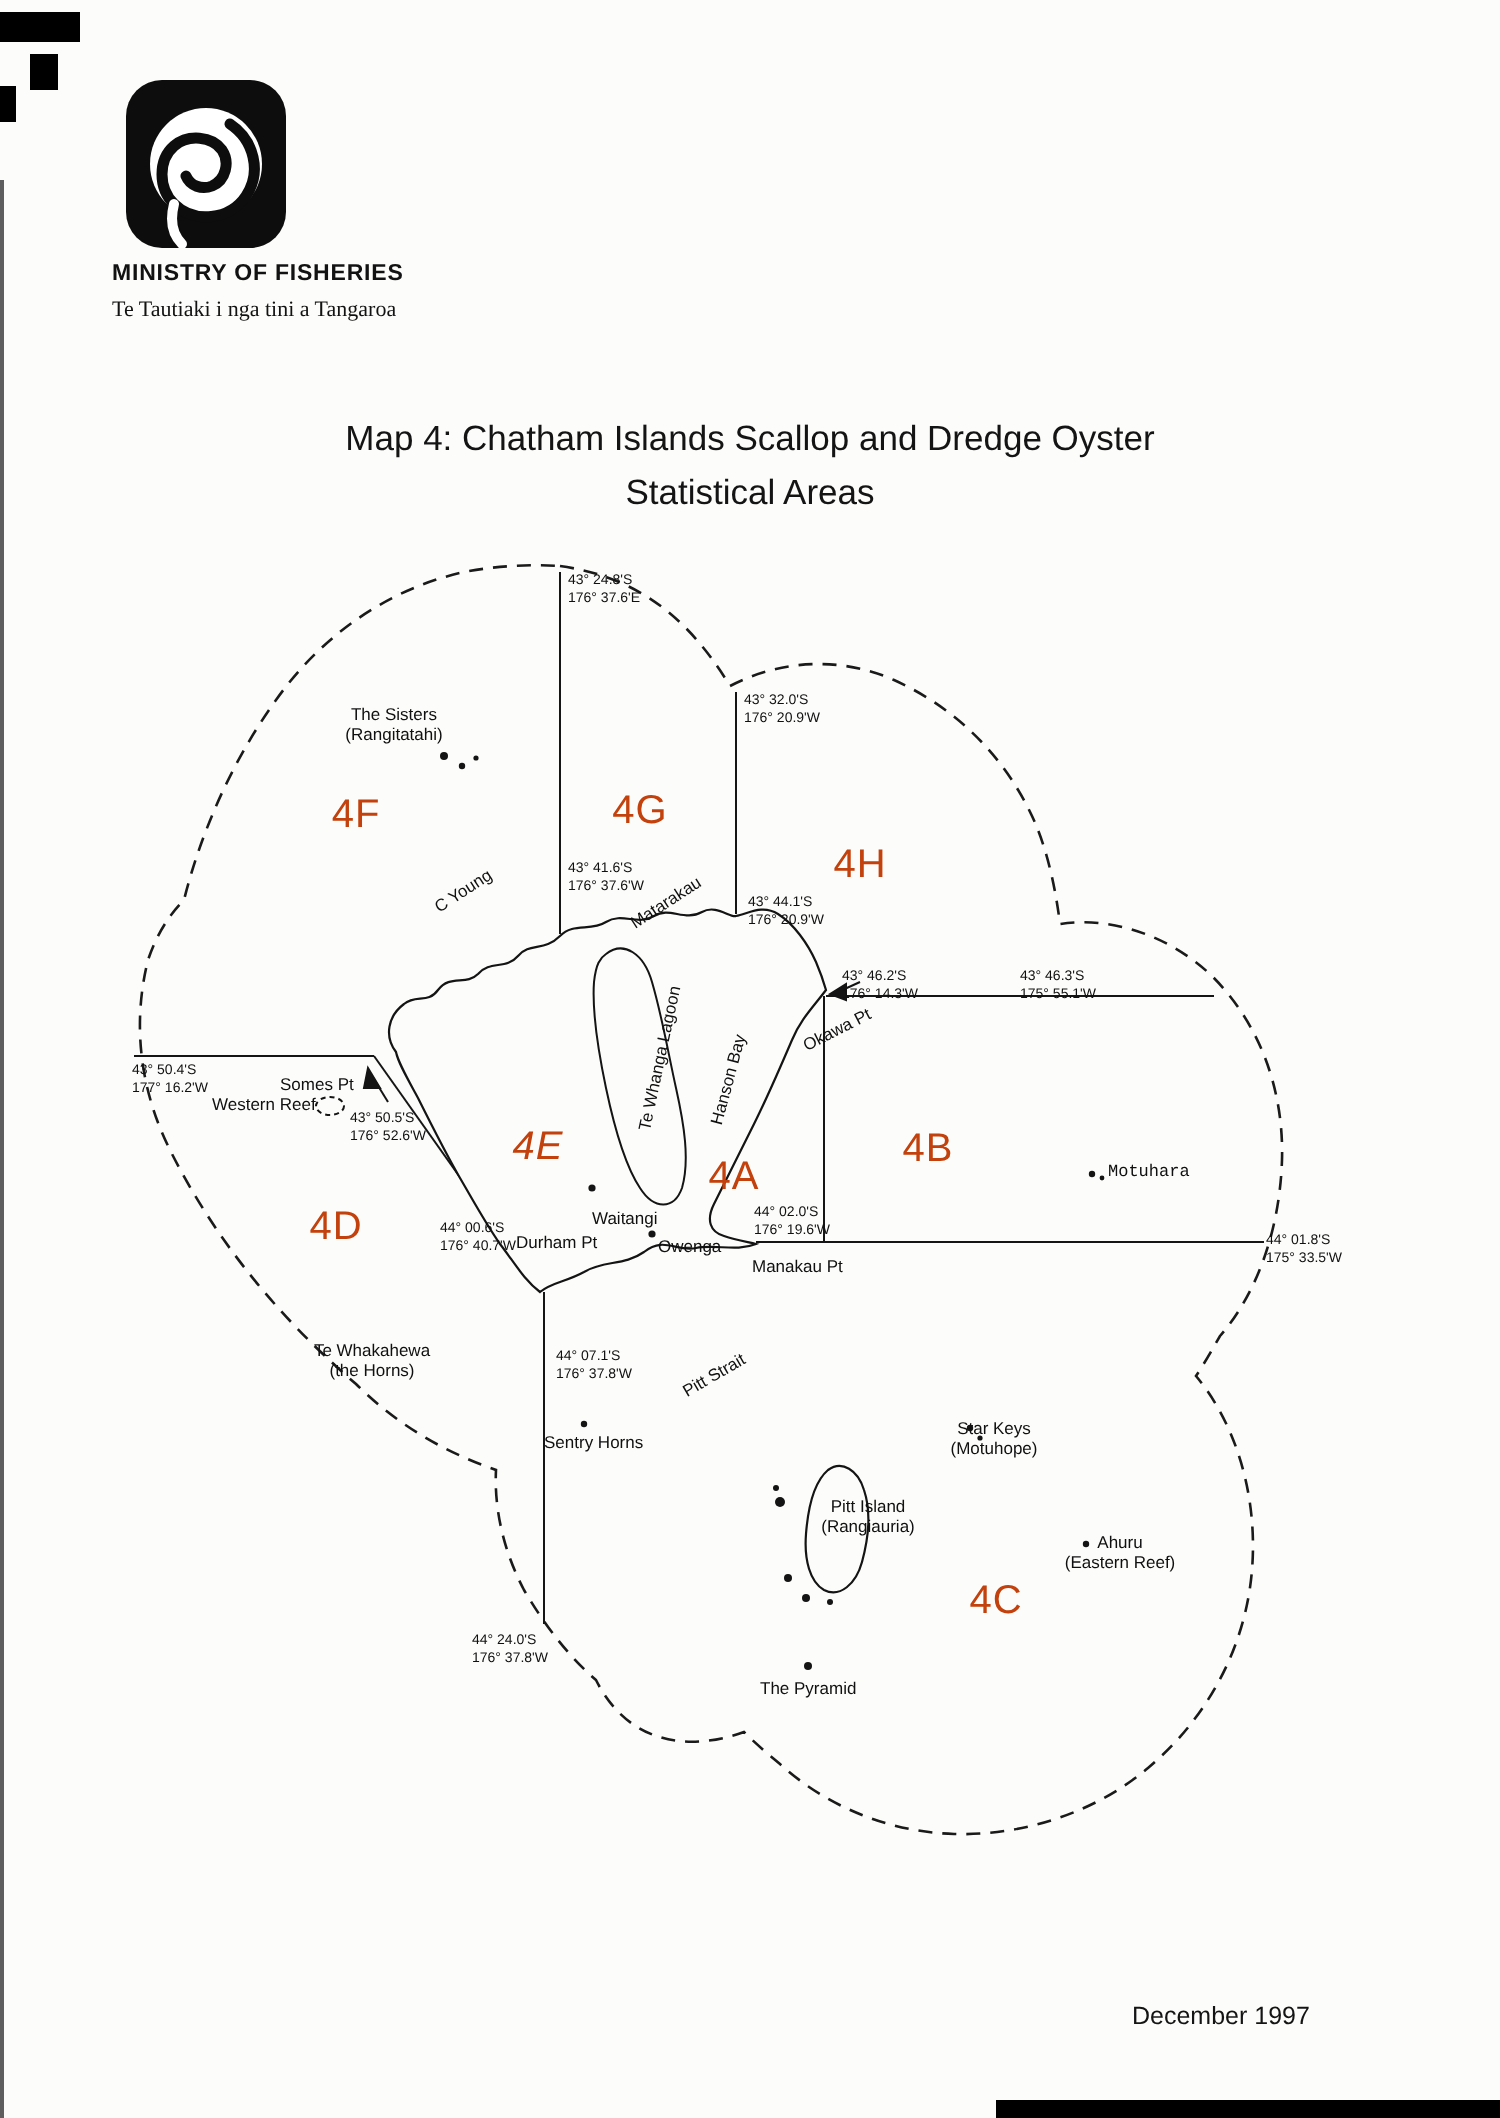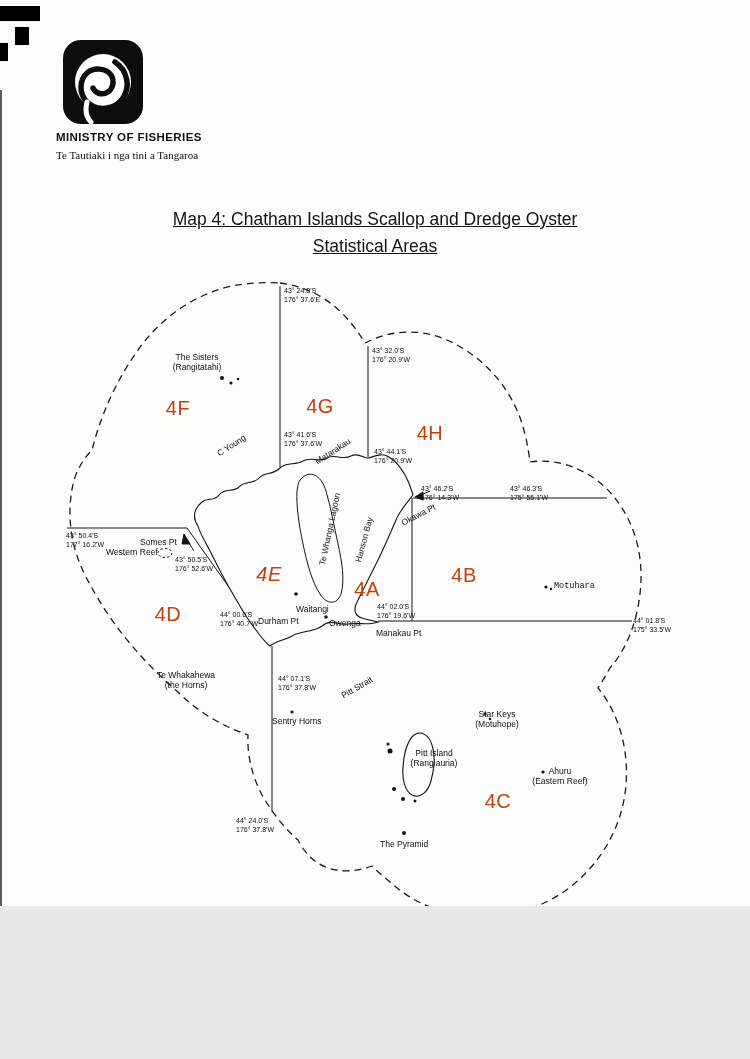--- a/index.html
+++ b/index.html
@@ -1,25 +1,25 @@
 <!DOCTYPE html>
 <html><head>
 <meta charset="utf-8">
 <style>
   html,body{margin:0;padding:0;background:#e8e8e8;}
   .page{
-    position:relative;width:750px;height:906px;background:#fcfcfa;
+    position:relative;width:750px;height:1059px;background:#fcfcfa;
     overflow:hidden;font-family:"Liberation Sans",sans-serif;color:#121212;
   }
   .mark{position:absolute;background:#000;}
   .edge-line{position:absolute;background:#2a2a2a;opacity:.75;}
   .logo-block{position:absolute;left:63px;top:40px;width:80px;height:84px;}
   .org-name{position:absolute;left:56px;top:131px;font-size:11.5px;font-weight:bold;letter-spacing:.4px;white-space:nowrap;}
   .org-tagline{position:absolute;left:56px;top:149px;font-size:11px;font-family:"Liberation Serif",serif;white-space:nowrap;}
-  .map-title{position:absolute;left:0;right:0;top:206px;text-align:center;font-size:17.5px;line-height:1.55;color:#141414;text-decoration:underline;}
+  .map-title{position:absolute;left:0;right:0;top:206px;text-align:center;font-size:17.5px;line-height:1.55;color:#141414;}
   .footer-date{position:absolute;left:566px;top:1001px;font-size:12.5px;color:#141414;}
   .map-svg{position:absolute;left:0;top:0;}
   #label-layer{position:absolute;left:0;top:0;width:750px;height:1059px;pointer-events:none;}
   .area-label{position:absolute;transform:translate(-50%,-50%);font-size:20px;color:#c2410c;letter-spacing:.5px;}
   .coord-label{position:absolute;font-size:7px;line-height:1.35;white-space:nowrap;color:#101010;}
   .place-label{position:absolute;font-size:8.5px;line-height:1.2;white-space:nowrap;color:#101010;}
   .place-label.center{text-align:center;}
 </style>
 </head>
 <body>

